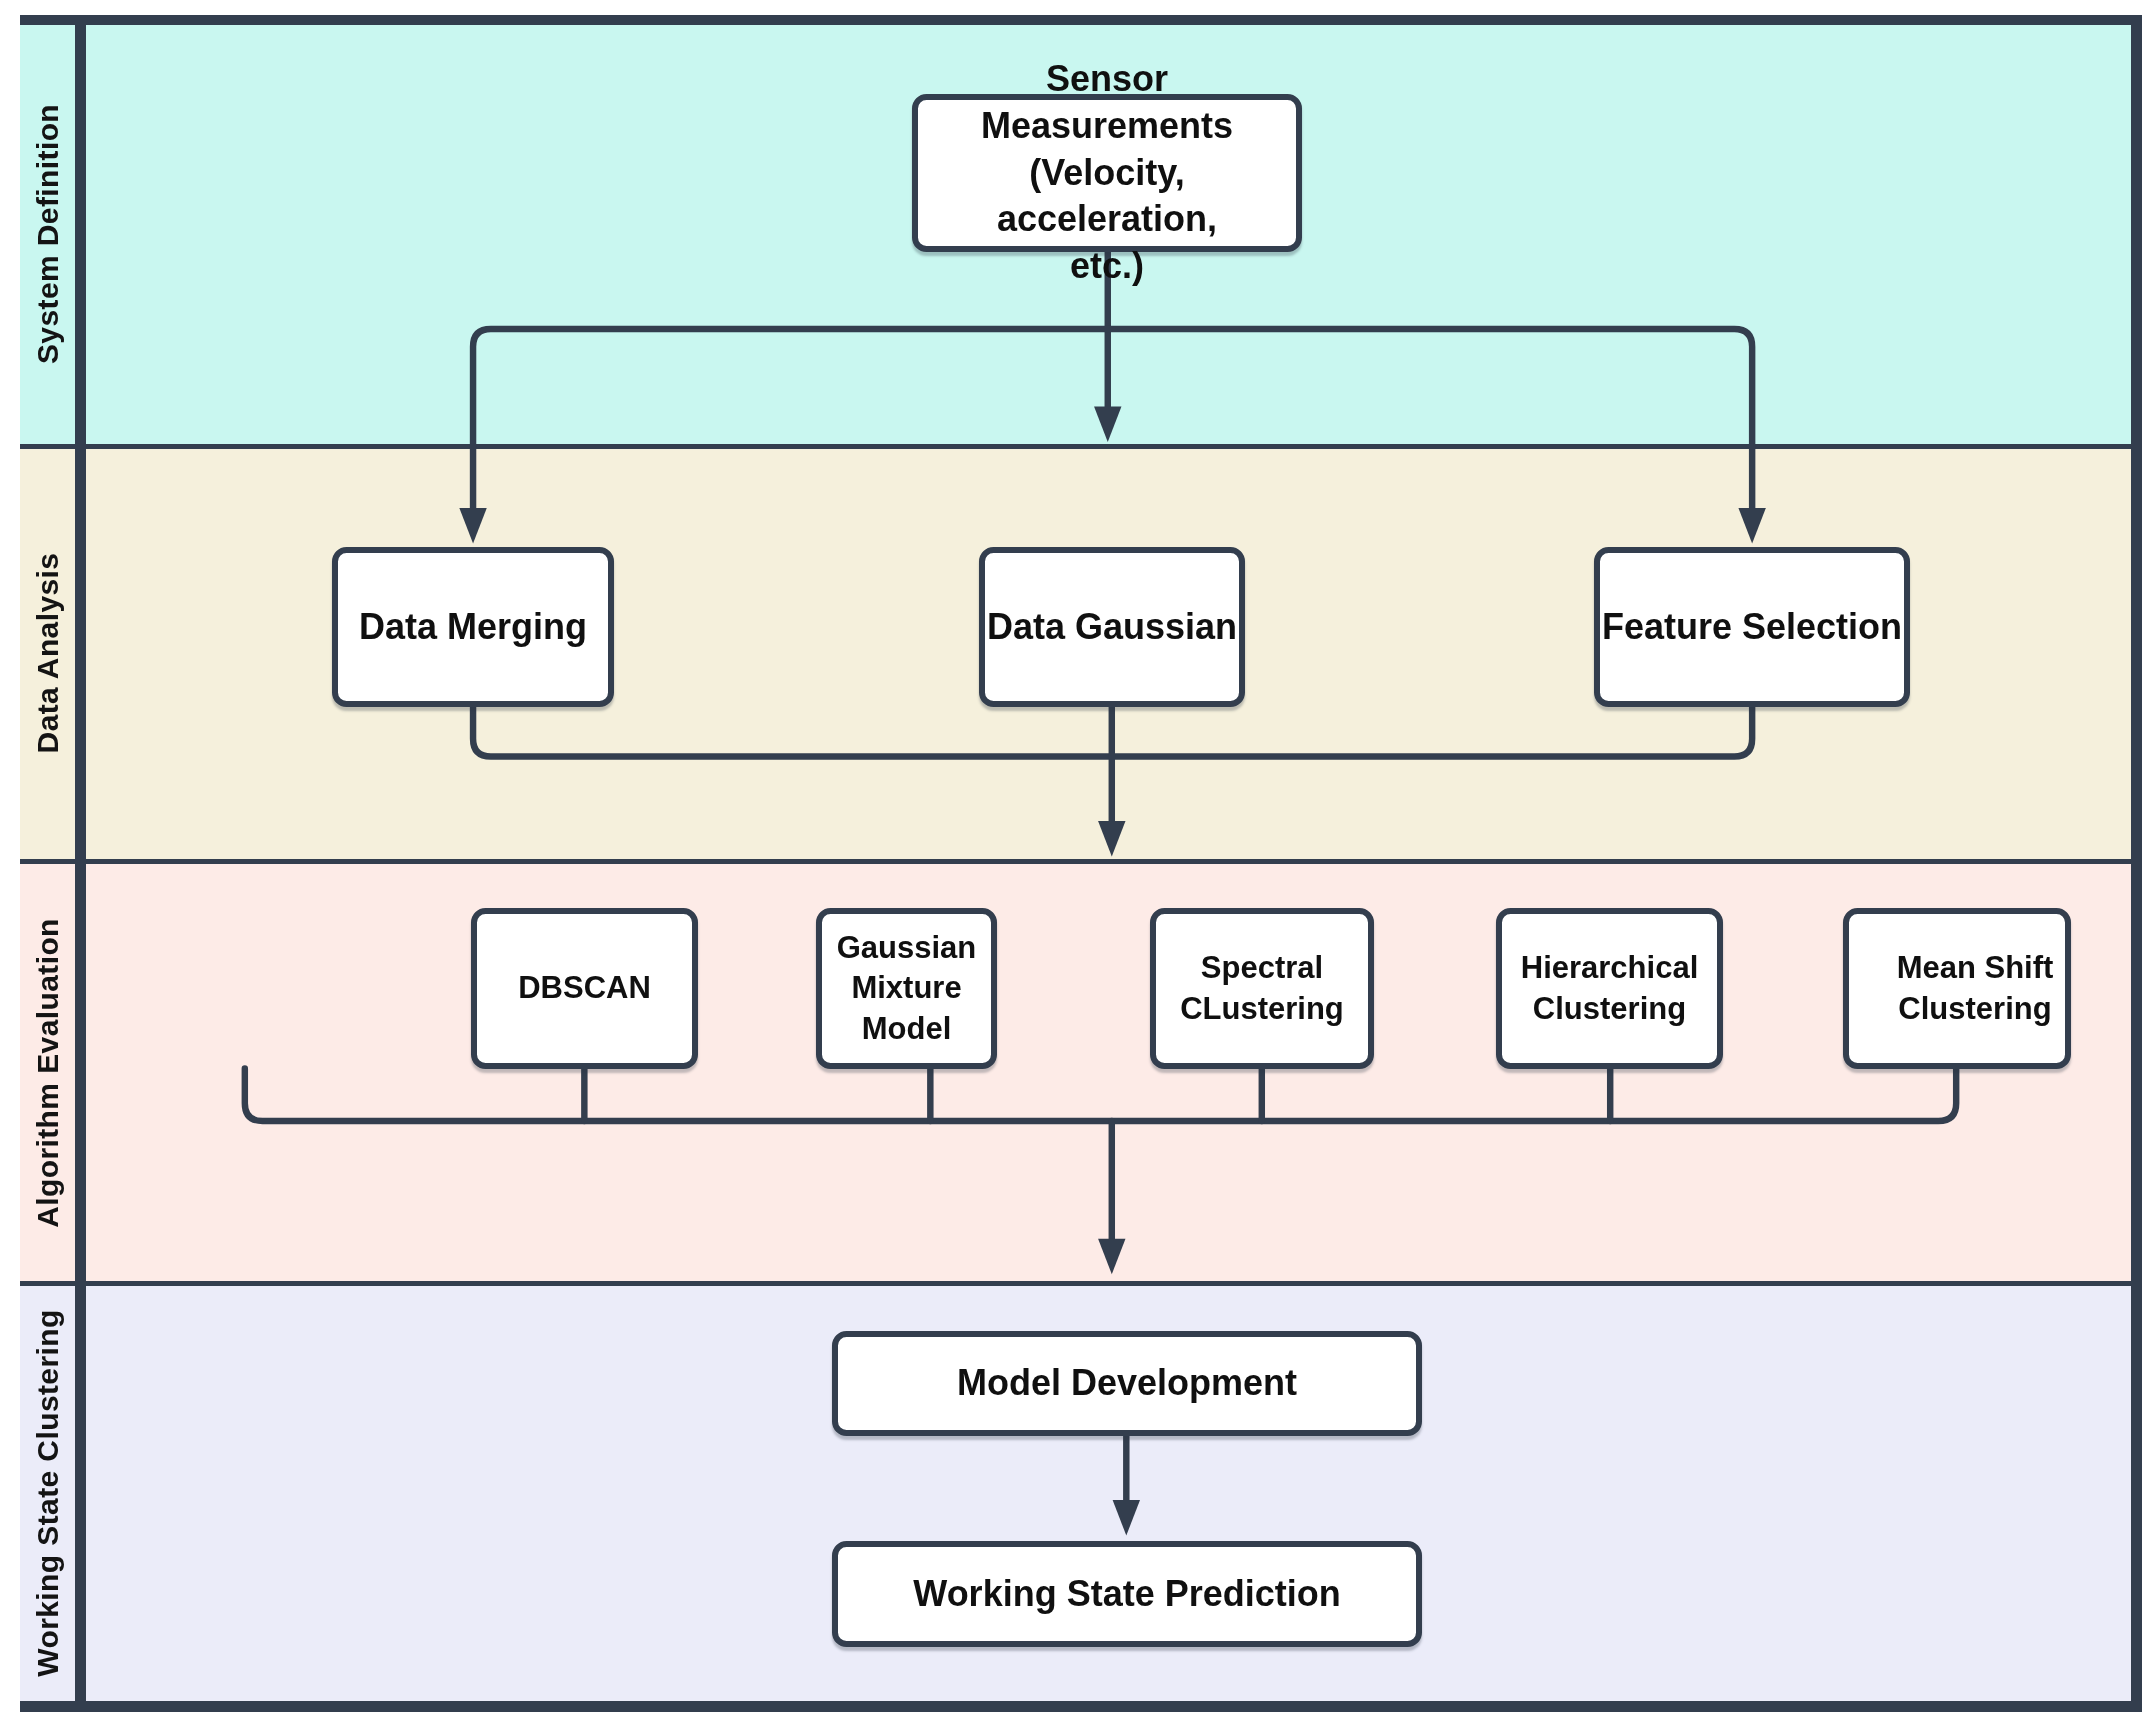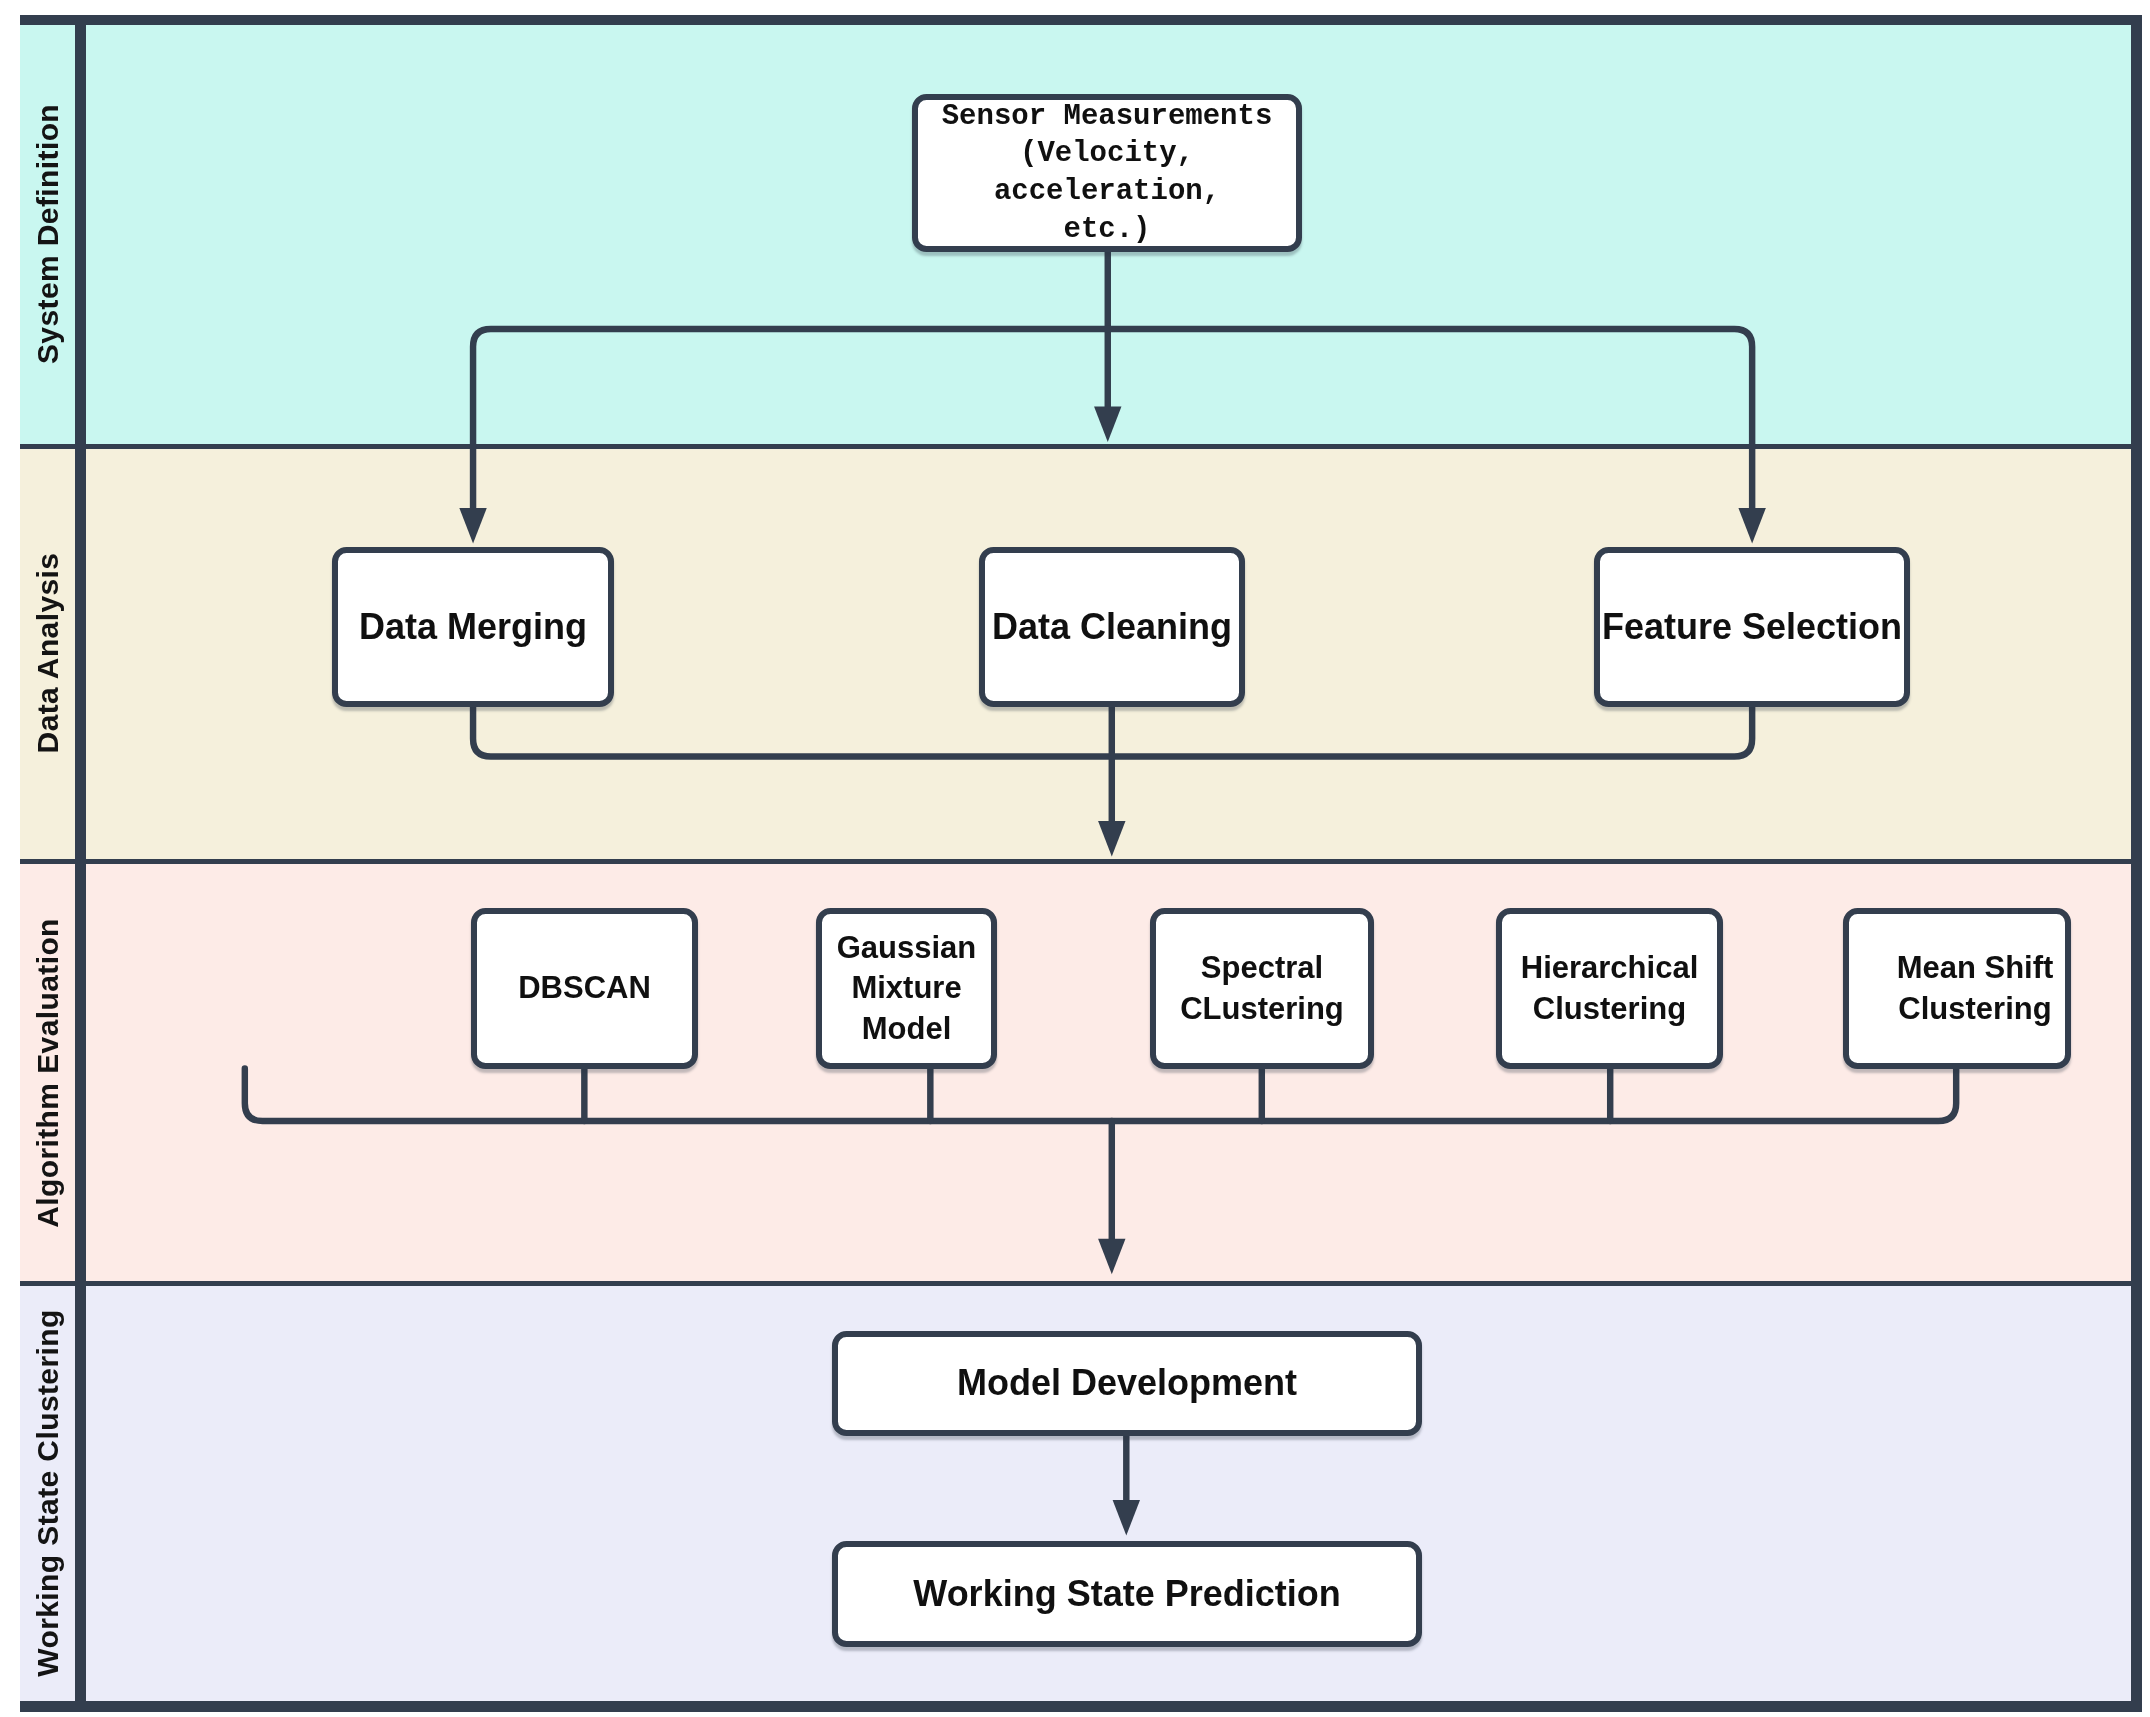--- a/index.html
+++ b/index.html
@@ -15,21 +15,21 @@
     color:var(--label-text);
   }
   .node{
     position:absolute;box-sizing:border-box;background:var(--node-bg);
     border:6.5px solid var(--line);border-radius:14.5px;
     display:flex;align-items:center;justify-content:center;
     text-align:center;font-weight:bold;color:var(--node-text);
     white-space:pre-line;line-height:1.3;
     box-shadow:0 4px 2.4px rgba(40,50,65,.28);
   }
-  .fs40{font-size:36px;} .fs38{font-size:31px;} .fs36{font-size:29px;font-family:Liberation Mono, monospace;}
+  .fs40{font-size:36px;} .fs38{font-size:31px;} .fs36{font-size:36px;}
   svg.wires{position:absolute;left:0;top:0;color:var(--line);}
   svg.wires path{stroke:currentColor;stroke-width:8;fill:none;stroke-linecap:round;stroke-linejoin:round;}
   svg.wires polygon{fill:currentColor;stroke:none;}
 </style>
 </head>
 <body>
 
 <div id="stage" style="--line: #333e4e; --node-bg: #ffffff; --node-text: #101010; --label-text: #141414;">
 
   <div class="lane-fill" style="top: 25px; height: 419px; background-color: rgb(201, 247, 240);"></div>
@@ -75,21 +75,21 @@
 
     <path d="M 1396 1780 L 1396 1862"></path>
     <polygon points="1379,1860 1413,1860 1396,1904"></polygon>
   </svg>
 
   <div class="node fs36" style="left:912px;top:94px;width:390px;height:158px;">Sensor Measurements
 (Velocity, acceleration,
 etc.)</div>
 
   <div class="node fs40" style="left:332px;top:547px;width:282px;height:160px;">Data Merging</div>
-  <div class="node fs40" style="left:979px;top:547px;width:266px;height:160px;">Data Cleaning</div>
+  <div class="node fs40" style="left:979px;top:547px;width:266px;height:160px;">Data Gaussian</div>
   <div class="node fs40" style="left:1594px;top:547px;width:316px;height:160px;">Feature Selection</div>
 
   <div class="node fs38" style="left:471px;top:908px;width:227px;height:161px;">DBSCAN</div>
   <div class="node fs38" style="left:816px;top:908px;width:181px;height:161px;">Gaussian
 Mixture
 Model</div>
   <div class="node fs38" style="left:1150px;top:908px;width:224px;height:161px;">Spectral
 CLustering</div>
   <div class="node fs38" style="left:1496px;top:908px;width:227px;height:161px;">Hierarchical
 Clustering</div>

